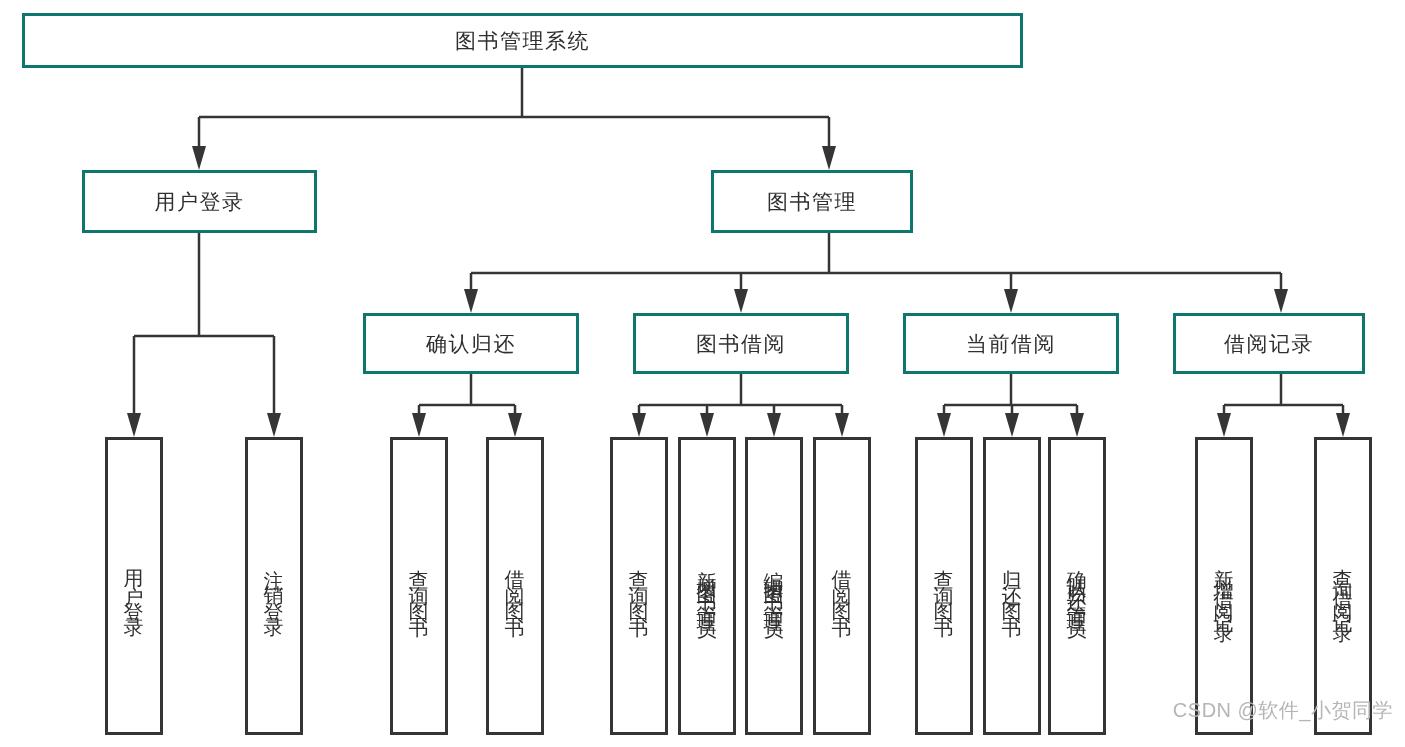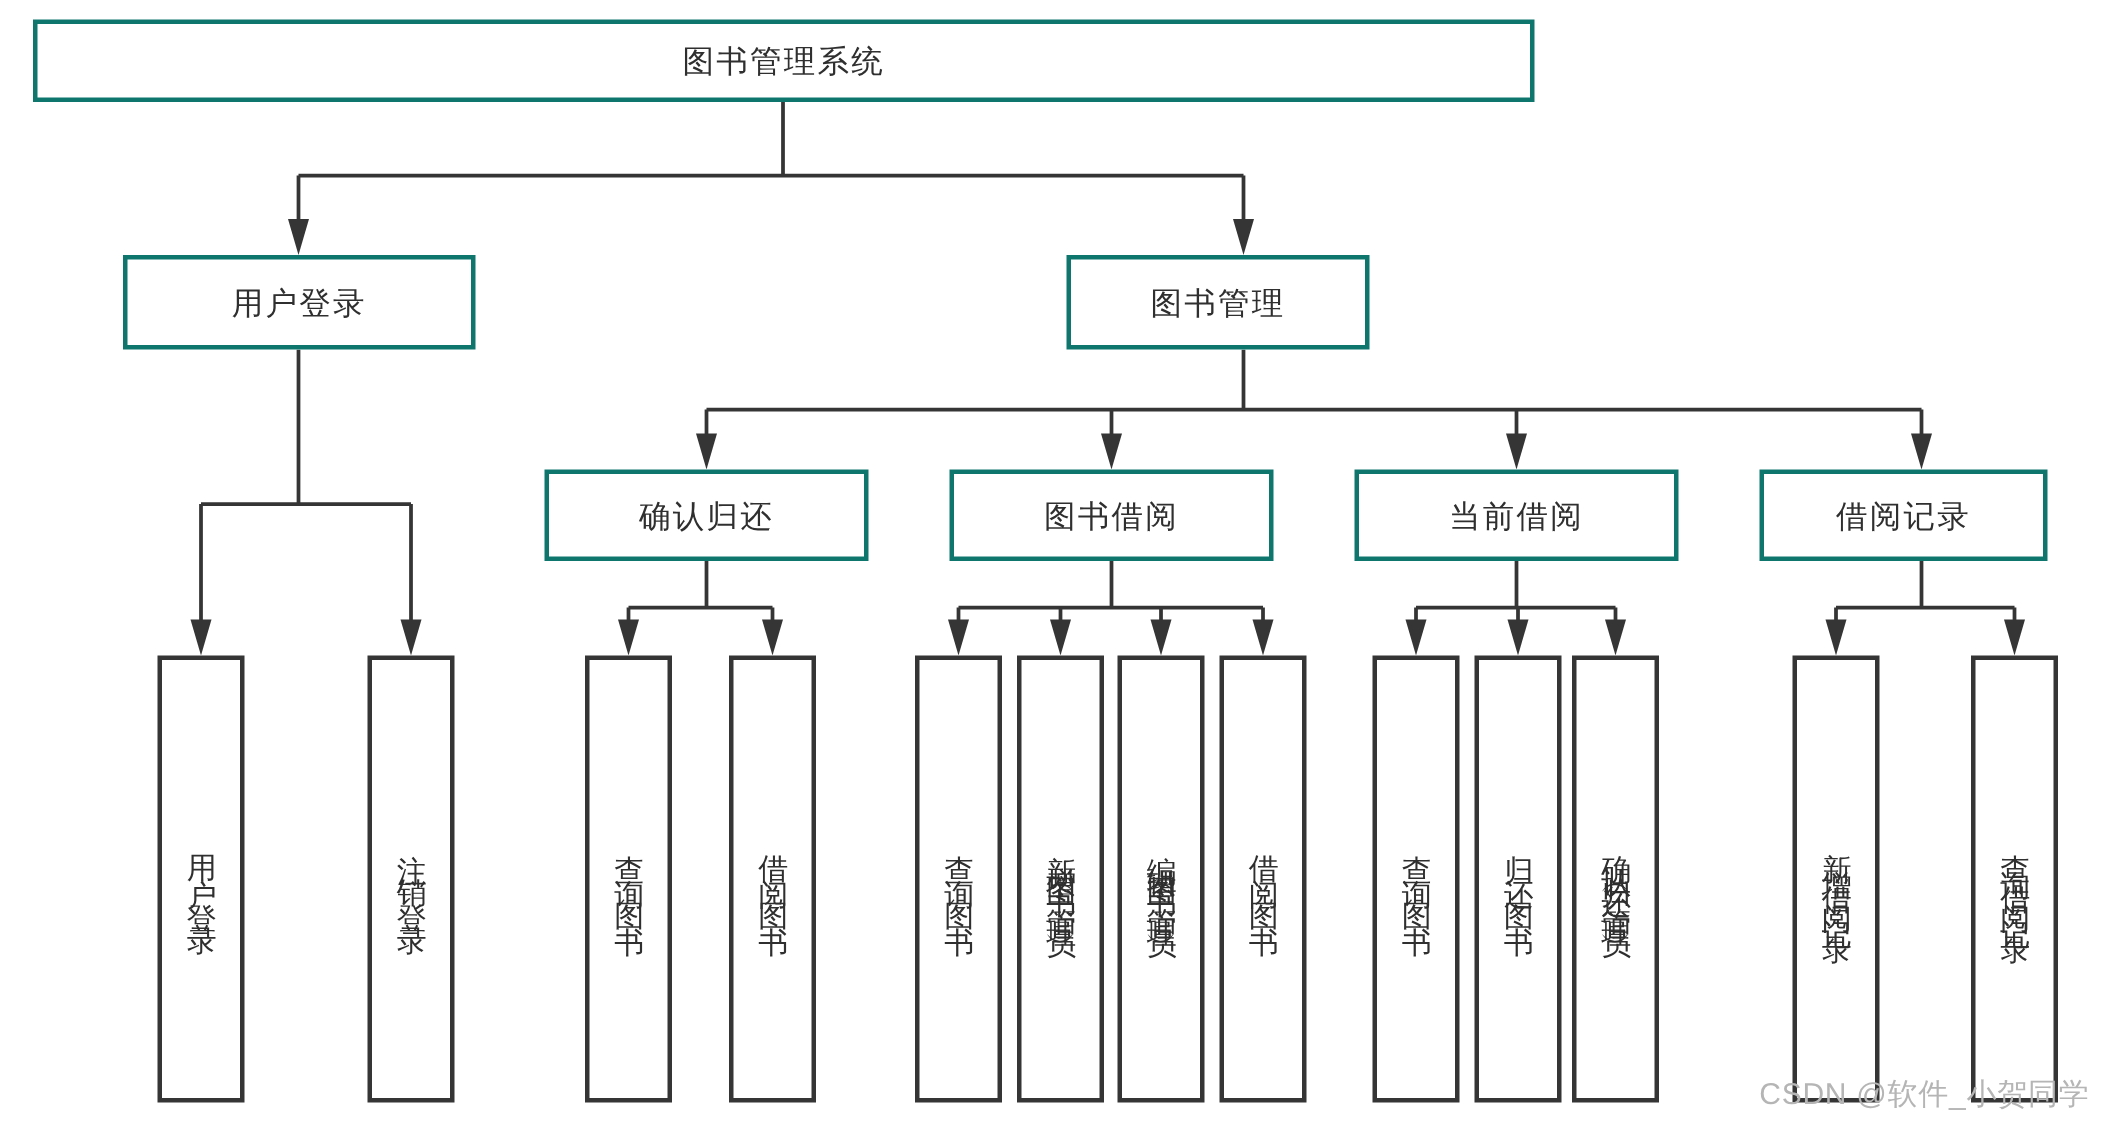--- a/index.html
+++ b/index.html
@@ -49,21 +49,21 @@
     text-orientation: mixed;
     font-size: 20px;
     line-height: 1;
     white-space: nowrap;
   }
   .ls-4 { letter-spacing: 16px; }
   .ls-6 { letter-spacing: 11px; }
   .ls-9 { letter-spacing: 7px; }
   .watermark {
     position: absolute;
-    top: 716px;
+    top: 697px;
     right: 12px;
     font-size: 20px;
     letter-spacing: 0.5px;
     color: #b5b5b5;
     z-index: 3;
   }
 </style>
 </head>
 <body>
 

